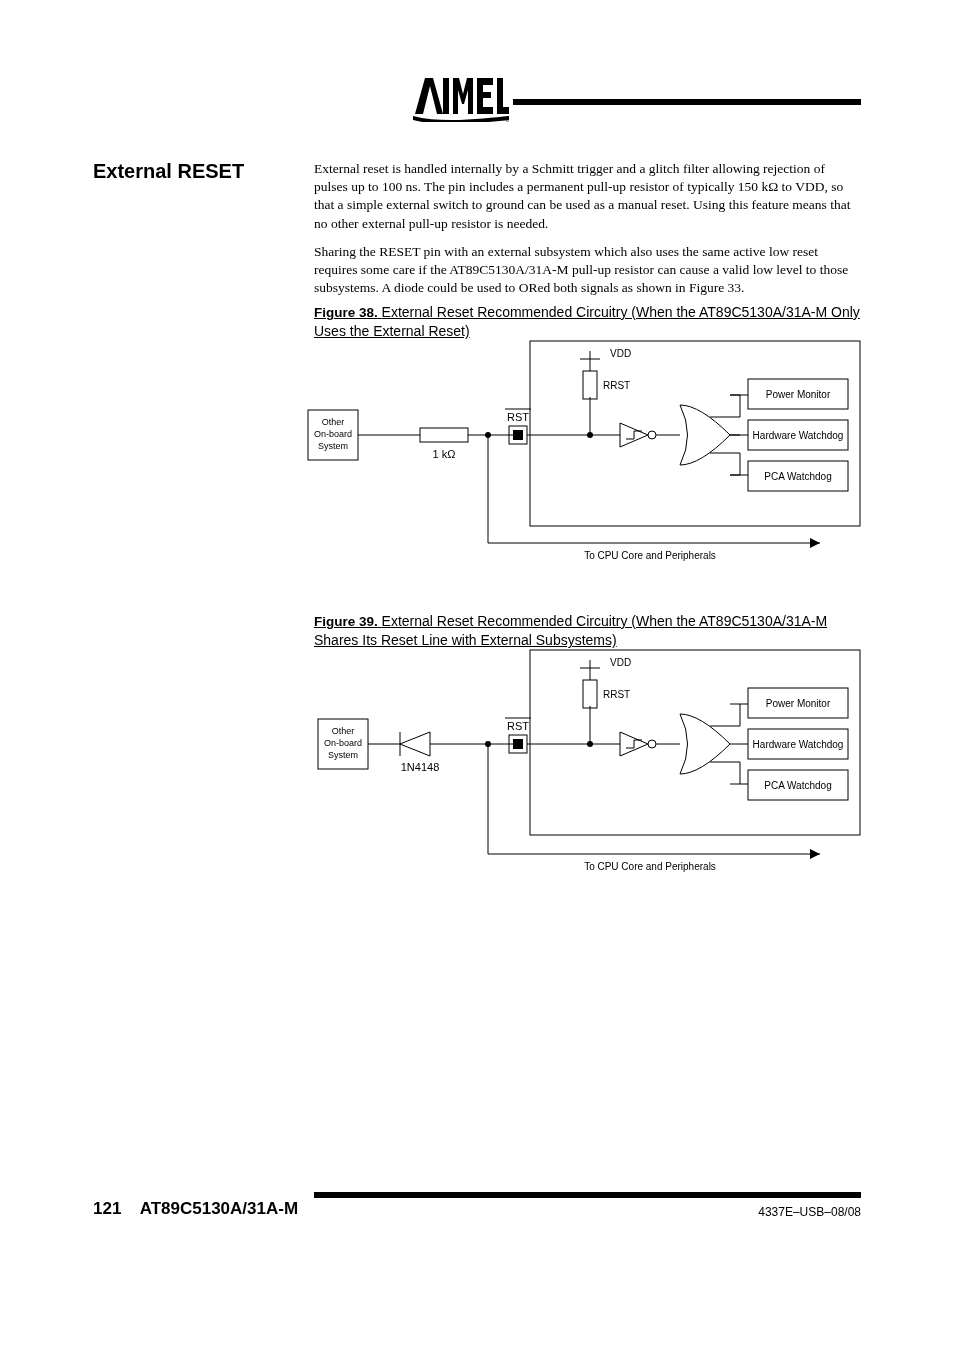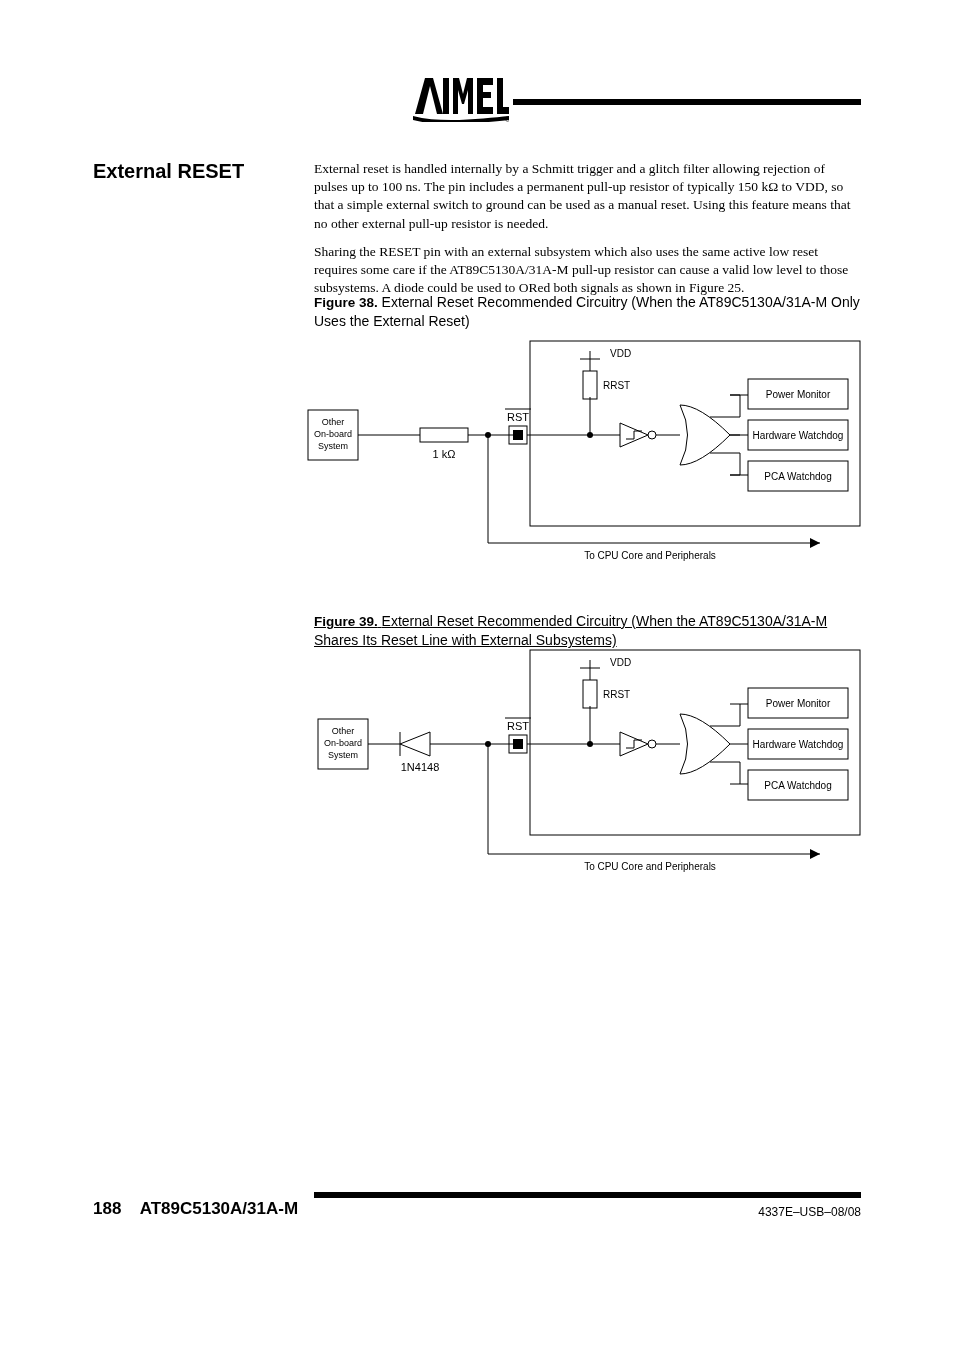--- a/index.html
+++ b/index.html
@@ -53,24 +53,24 @@
     </svg>
   </div>
   <div class="header-rule"></div>
 
   <div class="leftcol" style="top:150px;">
     <div class="h1">External RESET</div>
   </div>
 
   <div class="body" style="top:150px;font-family:Liberation Serif, serif;">
     <p>External reset is handled internally by a Schmitt trigger and a glitch filter allowing rejection of pulses up to 100 ns. The pin includes a permanent pull-up resistor of typically 150 kΩ to VDD, so that a simple external switch to ground can be used as a manual reset. Using this feature means that no other external pull-up resistor is needed.</p>
-    <p>Sharing the RESET pin with an external subsystem which also uses the same active low reset requires some care if the AT89C5130A/31A-M pull-up resistor can cause a valid low level to those subsystems. A diode could be used to ORed both signals as shown in Figure 25.</p>
-  </div>
-
-  <div class="body" style="top:283px;">
+    <p>Sharing the RESET pin with an external subsystem which also uses the same active low reset requires some care if the AT89C5130A/31A-M pull-up resistor can cause a valid low level to those subsystems. A diode could be used to ORed both signals as shown in Figure 33.</p>
+  </div>
+
+  <div class="body" style="top:293px;text-decoration:underline;">
     <p>
       <span class="fig-caption-bold">Figure 38.</span>
       <span class="fig-caption">External Reset Recommended Circuitry (When the AT89C5130A/31A-M Only Uses the External Reset)</span>
     </p>
   </div>
 
   <div class="fig" style="left:300px;top:325px;">
     <svg width="570" height="230" viewBox="0 0 570 230">
 
       <rect x="8" y="75" width="50" height="50" fill="none" stroke="#000"></rect>
@@ -206,21 +206,21 @@
       <text x="498" y="145" font-size="10" text-anchor="middle">PCA Watchdog</text>
     <text x="350" y="226" font-size="10" text-anchor="middle">To CPU Core and Peripherals</text>
         <text x="43" y="90" font-size="9" text-anchor="middle">Other</text>
         <text x="43" y="102" font-size="9" text-anchor="middle">On-board</text>
         <text x="43" y="114" font-size="9" text-anchor="middle">System</text>
       </svg>
   </div>
 
   <div class="header-rule2"></div>
   <div class="footer-left">
-    <span>188</span>
+    <span>121</span>
     &nbsp;&nbsp;
     <span>AT89C5130A/31A-M</span>
   </div>
   <div class="footer-right">
     <span>4337E–USB–08/08</span>
   </div>
 
 </div>
 
 </body></html>

